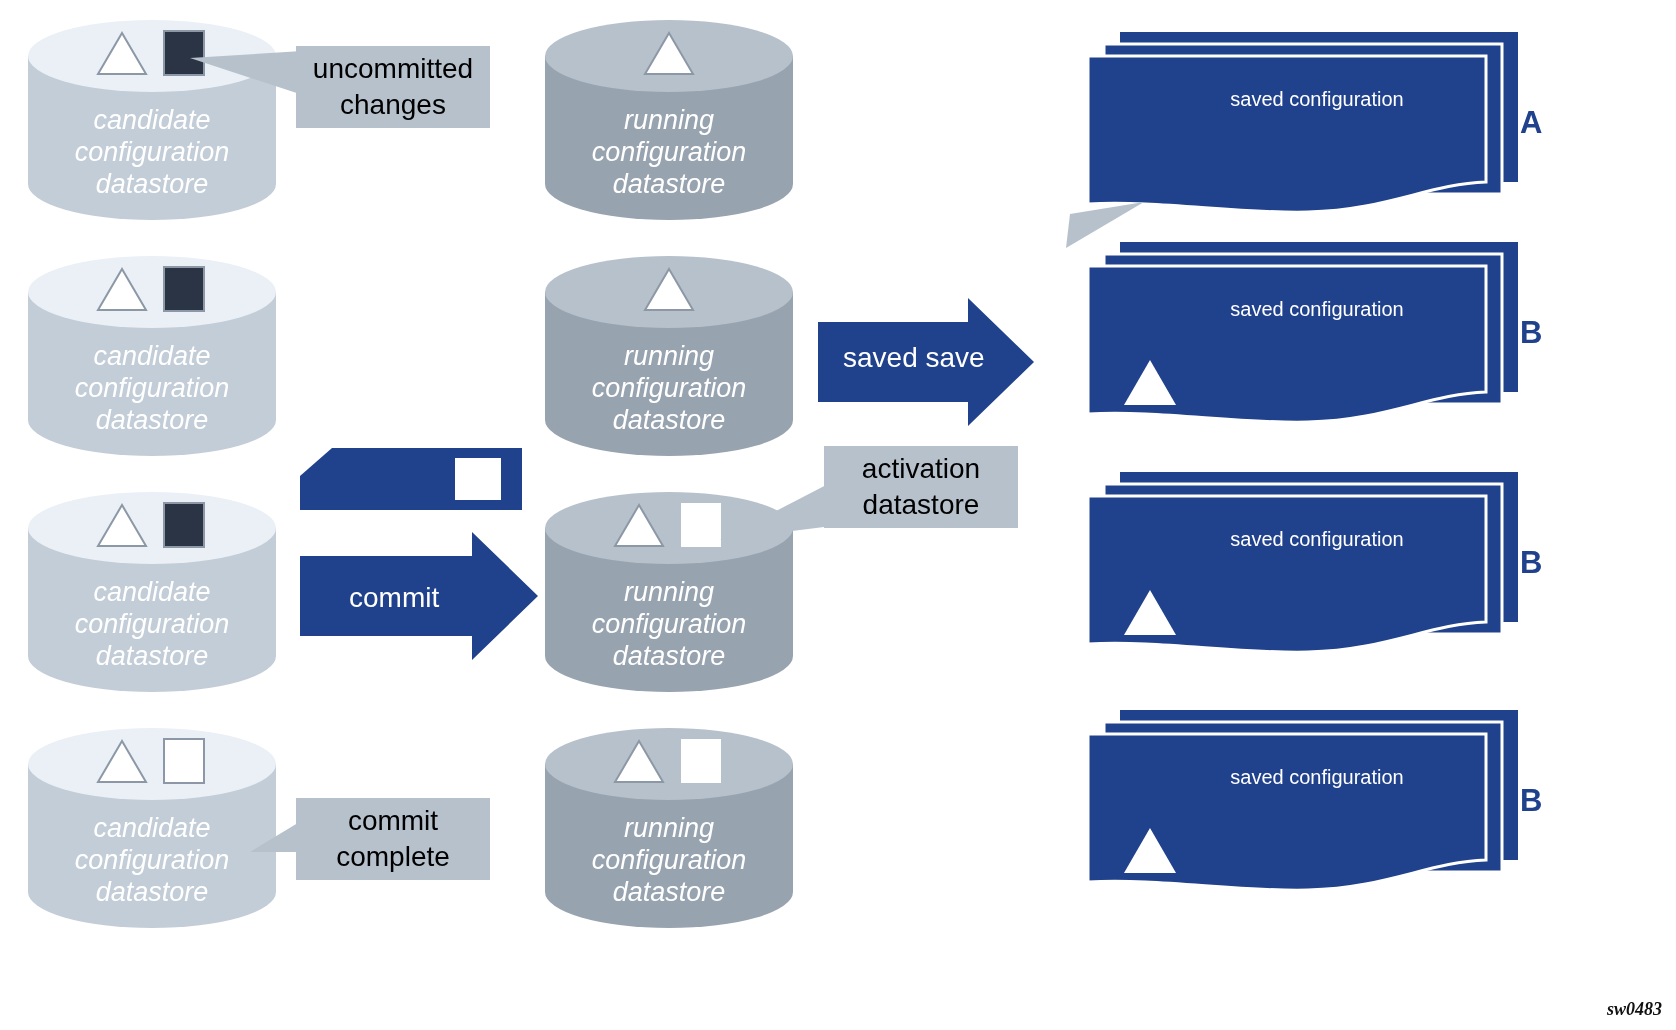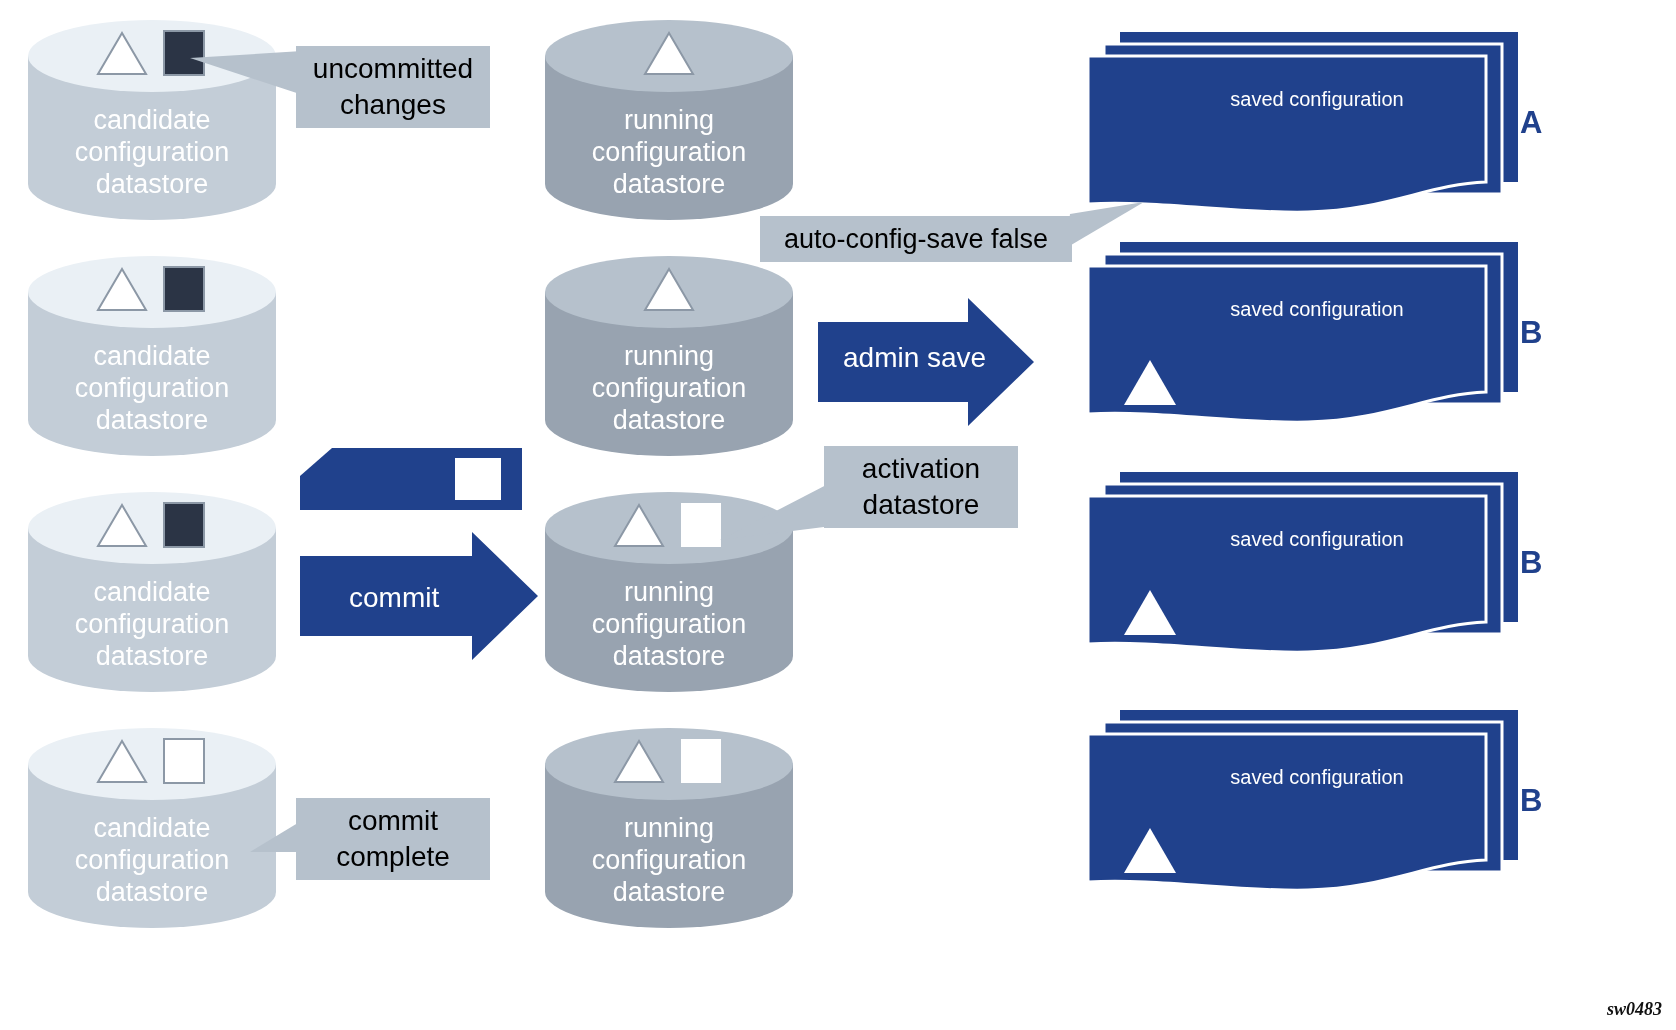--- a/index.html
+++ b/index.html
@@ -17,20 +17,21 @@
   .stage {
     position: absolute;
     left: 0; top: 0;
     width: 1676px;
     height: 1030px;
   }
 
   
   .cyl {
     position: absolute;
+    font-style: italic;
   }
   .cyl svg { display: block; }
   .cyl-label {
     position: absolute;
     left: 0;
     width: 100%;
     text-align: center;
     color: #ffffff;
     font-size: 27px;
     line-height: 32px;
@@ -154,21 +155,20 @@
     </svg>
   </div>
   <div class="callout-box" style="left:296px; top:46px; width:194px; height:82px;">uncommitted
 changes</div>
 
   <div class="callout-tail" style="left:1040px; top:196px; width:130px; height:70px;">
     <svg width="130" height="70" viewBox="0 0 130 70">
       <polygon points="104,6 26,52 30,18" fill="#b6c1cc"></polygon>
     </svg>
   </div>
-  <div class="callout-box" style="left:760px; top:216px; width:312px; height:46px; font-size:27px;">auto-config-save false</div>
 
   <div class="cyl" style="left:28px; top:256px; width:248px; height:200px;">
     <svg width="248" height="200" viewBox="0 0 248 200">
       <path d="M0,36 L0,164 A124,36 0 0 0 248,164 L248,36 Z" fill="#c3cdd7"></path>
       <ellipse cx="124" cy="36" rx="124" ry="36" fill="#eaf0f5"></ellipse>
     </svg>
     <svg class="tri-outline" style="left:68px; top:11px;" width="52" height="45" viewBox="0 0 52 45">
       <polygon points="26,2 50,43 2,43" fill="#ffffff" stroke="#8c98a6" stroke-width="2"></polygon>
     </svg>
     <svg class="sq-dark" style="left:135px; top:10px;" width="42" height="46" viewBox="0 0 42 46">
@@ -190,21 +190,21 @@
     <div class="cyl-label" style="top:84px;">running
 configuration
 datastore</div>
   </div>
 
   <div class="arrow" style="left:818px; top:298px; width:216px; height:128px;">
     <svg width="216" height="128" viewBox="0 0 216 128">
       <polygon points="0,24 150,24 150,0 216,64 150,128 150,104 0,104" fill="#20418c"></polygon>
     </svg>
   </div>
-  <div class="arrow-label" style="left:843px; top:343px;">admin save</div>
+  <div class="arrow-label" style="left:843px; top:343px;">saved save</div>
 
   <div class="savedstack" style="left:1088px; top:242px; width:430px; height:200px;">
     <svg width="430" height="200" viewBox="0 0 430 200">
       <path d="M32,0 L430,0 L430,150 L32,150 Z" fill="#20418c"></path>
       <path d="M16,12 L414,12 L414,162 L16,162 Z" fill="#20418c" stroke="#ffffff" stroke-width="3"></path>
       <path d="M0,24 L398,24 L398,150 C340,152 300,178 220,180 C150,182 70,168 0,172 Z" fill="#20418c" stroke="#ffffff" stroke-width="3"></path>
       <polygon points="62,118 88,163 36,163" fill="#ffffff"></polygon>
     </svg>
     <div class="saved-label" style="left:64px; top:52px; width:330px; text-align:center;">saved configuration</div>
   </div>

